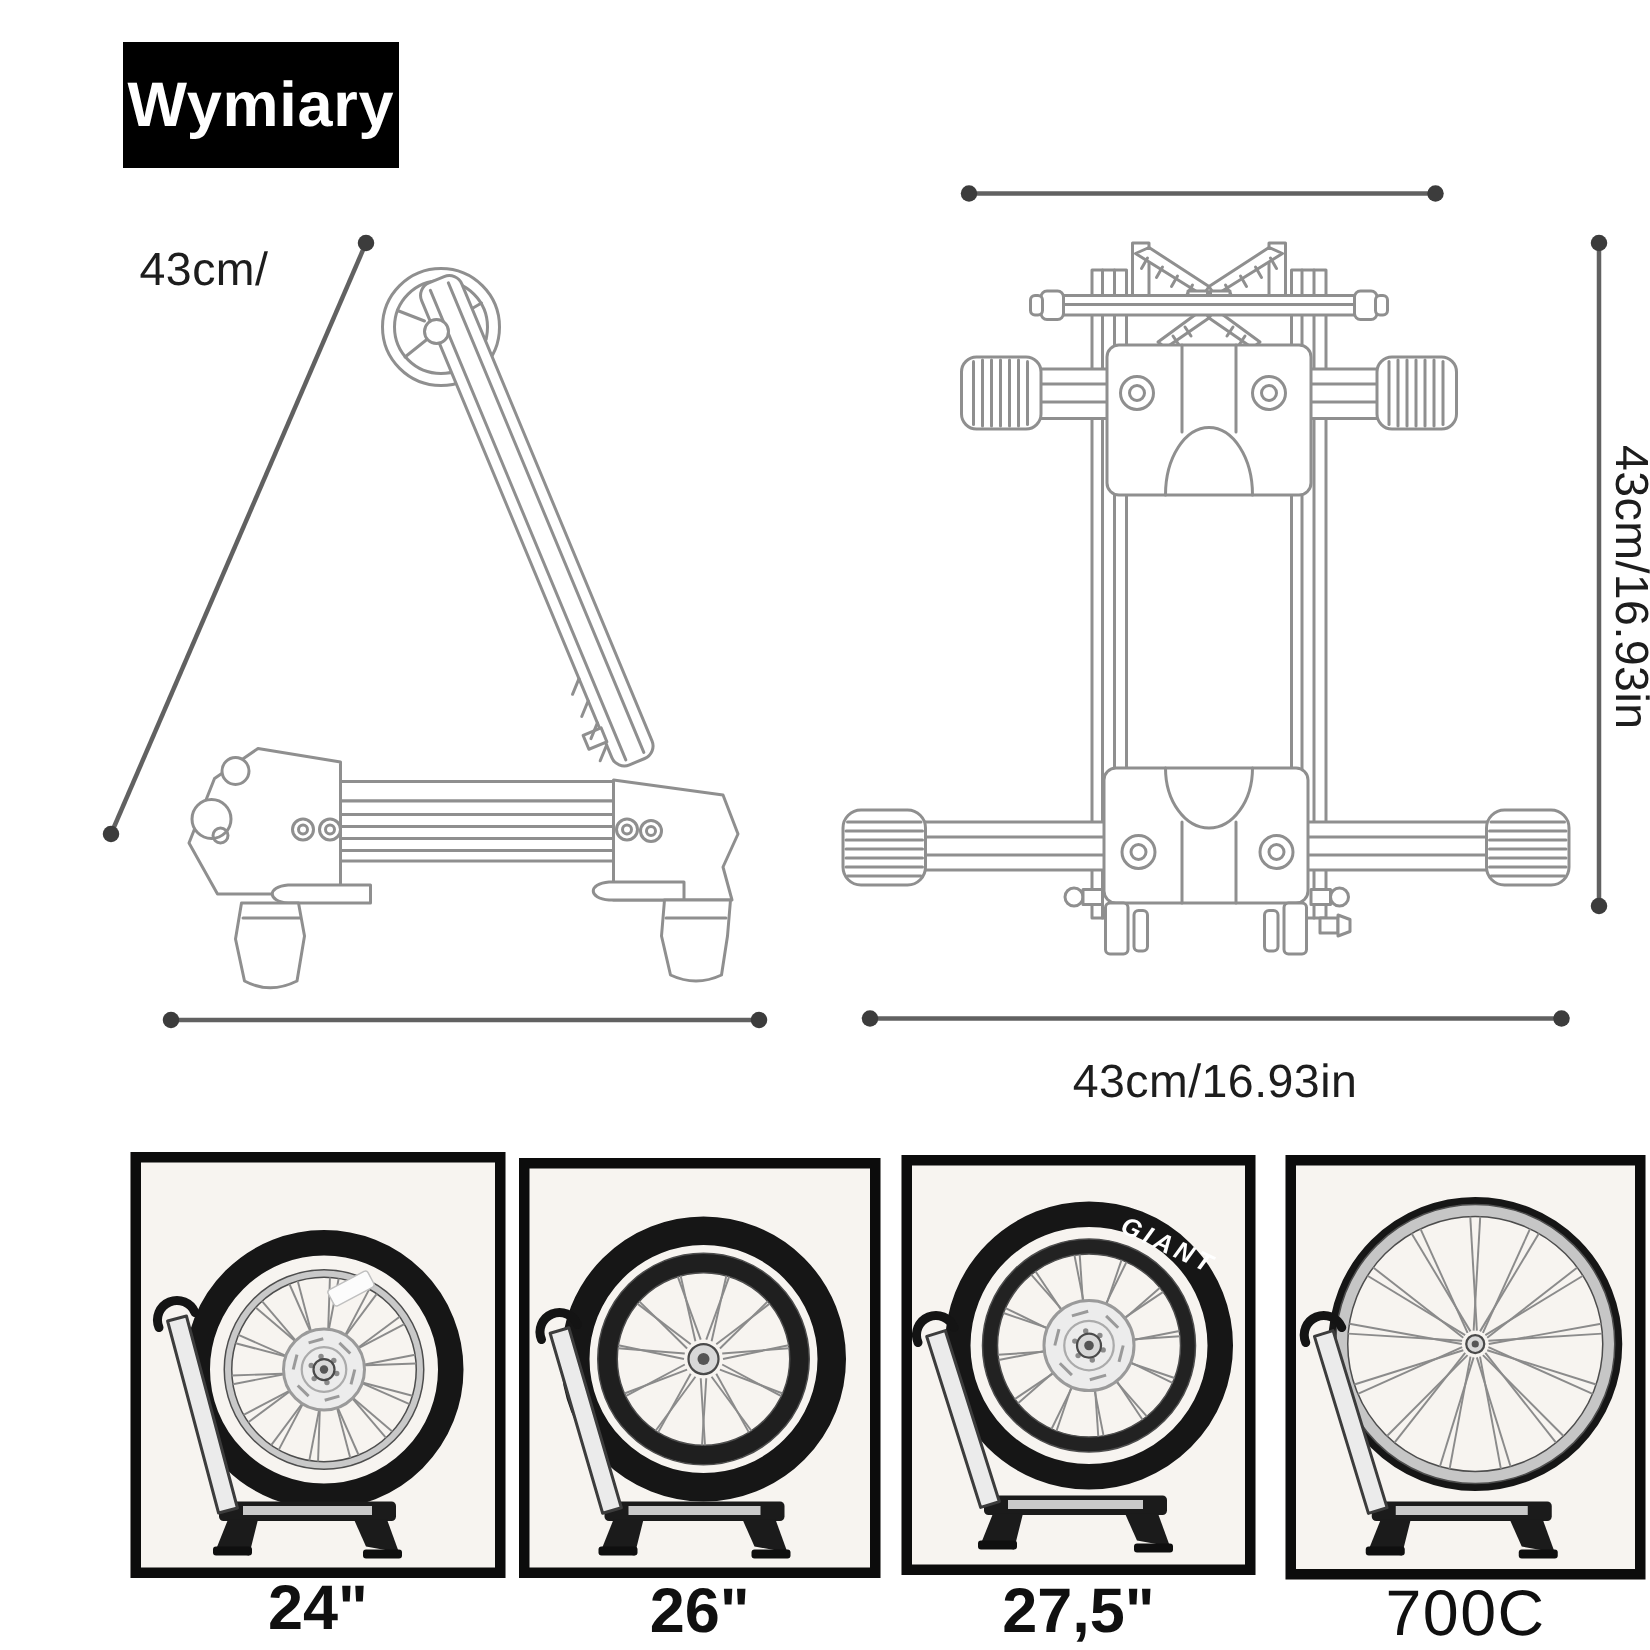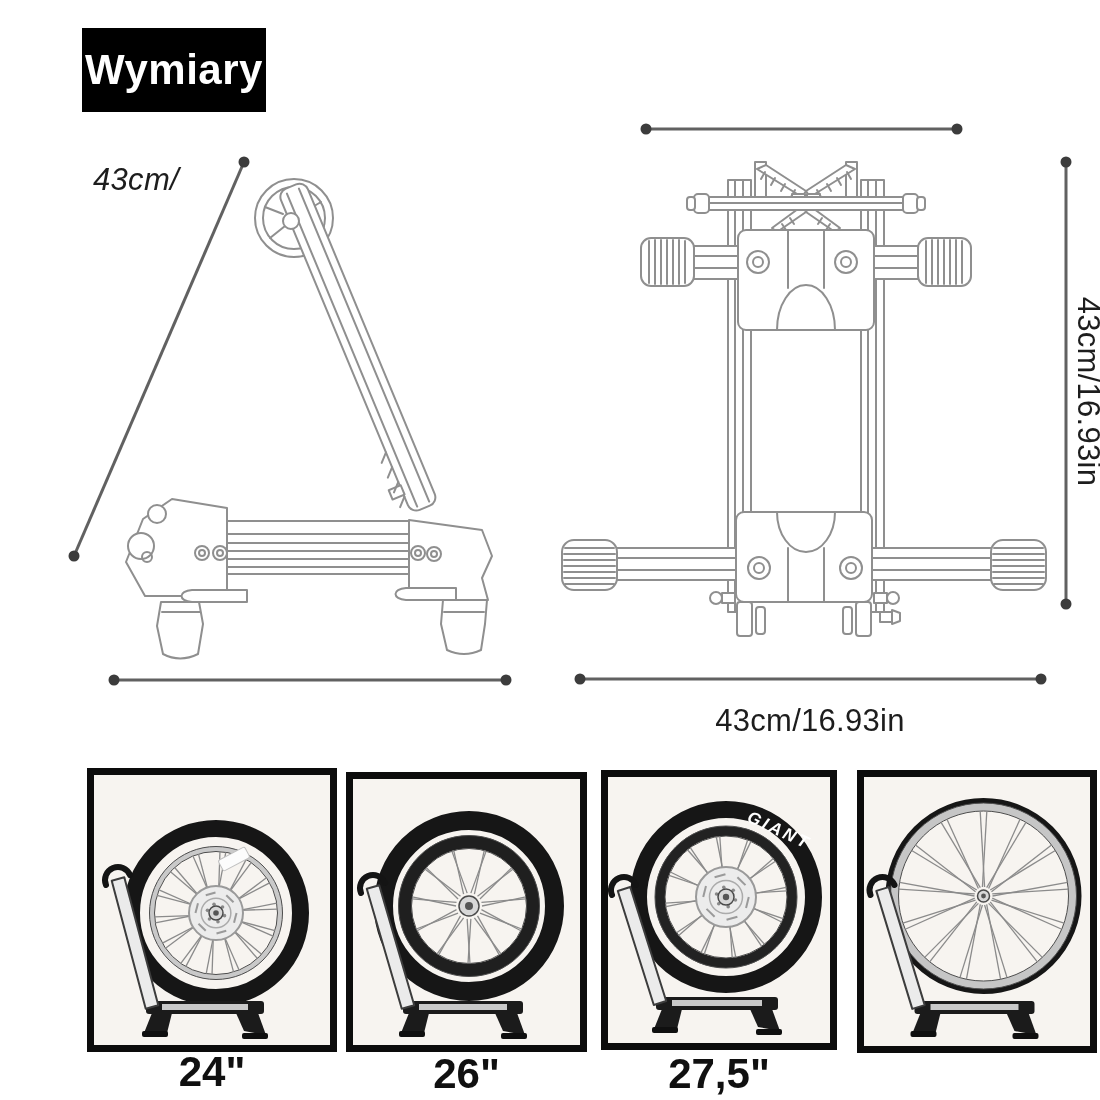--- a/index.html
+++ b/index.html
@@ -214,21 +214,21 @@
         <circle class="dimdot" cx="913" cy="129" r="5.5"></circle>
       <line class="dimline" x1="1022" y1="162" x2="1022" y2="604"></line>
       <circle class="dimdot" cx="1022" cy="162" r="5.5"></circle>
         <circle class="dimdot" cx="1022" cy="604" r="5.5"></circle>
       <line class="dimline" x1="536" y1="679" x2="997" y2="679"></line>
       <circle class="dimdot" cx="536" cy="679" r="5.5"></circle>
         <circle class="dimdot" cx="997" cy="679" r="5.5"></circle>
     </g>
   </svg>
 
-  <div class="dim" style="left:22px;top:161px;width:140px;font-style:italic;">
+  <div class="dim" style="left:22px;top:161px;width:140px;">
     <span style="display:block">43cm/</span>
   </div>
   <div class="dim dim-rot" style="left:894px;top:373px;width:300px;">43cm/16.93in</div>
   <div class="dim" style="left:606px;top:702px;width:320px;">43cm/16.93in</div>
 
   <div class="photo" style="left:43px;top:768px;width:250px;height:284px;">
     <svg viewBox="0 0 236 270">
         <circle cx="122" cy="138" r="84.5" fill="none" stroke="#161616" stroke-width="17"></circle>
         <circle cx="122" cy="138" r="64" fill="none" stroke="#c9c9c9" stroke-width="5"></circle>
         <circle cx="122" cy="138" r="66.5" fill="none" stroke="#4d4d4d" stroke-width="1"></circle>
@@ -427,13 +427,14 @@
         <rect x="46" y="254" width="26" height="6" rx="2" fill="#0f0f0f"></rect>
         <rect x="148" y="256" width="26" height="6" rx="2" fill="#0f0f0f"></rect>
         <polygon points="24.21710264583143,110.10325681991583 11.782897354168568,113.89674318008417 47.78289735416857,231.89674318008417 60.21710264583143,228.10325681991583" fill="#ebebeb" stroke="#3c3c3c" stroke-width="2" stroke-linejoin="round"></polygon>
         <path d="M 6 118 a 13 13 0 1 1 24 -10" fill="none" stroke="#141414" stroke-width="6" stroke-linecap="round"></path>
       </svg>
   </div>
 
   <div class="size-label" style="left:43px;top:1048px;width:250px;">24"</div>
   <div class="size-label" style="left:302px;top:1050px;width:241px;">26"</div>
   <div class="size-label" style="left:557px;top:1050px;width:236px;">27,5"</div>
+  <div class="size-label thin" style="left:813px;top:1052px;width:240px;">700C</div>
 </div>
 
 </body></html>

